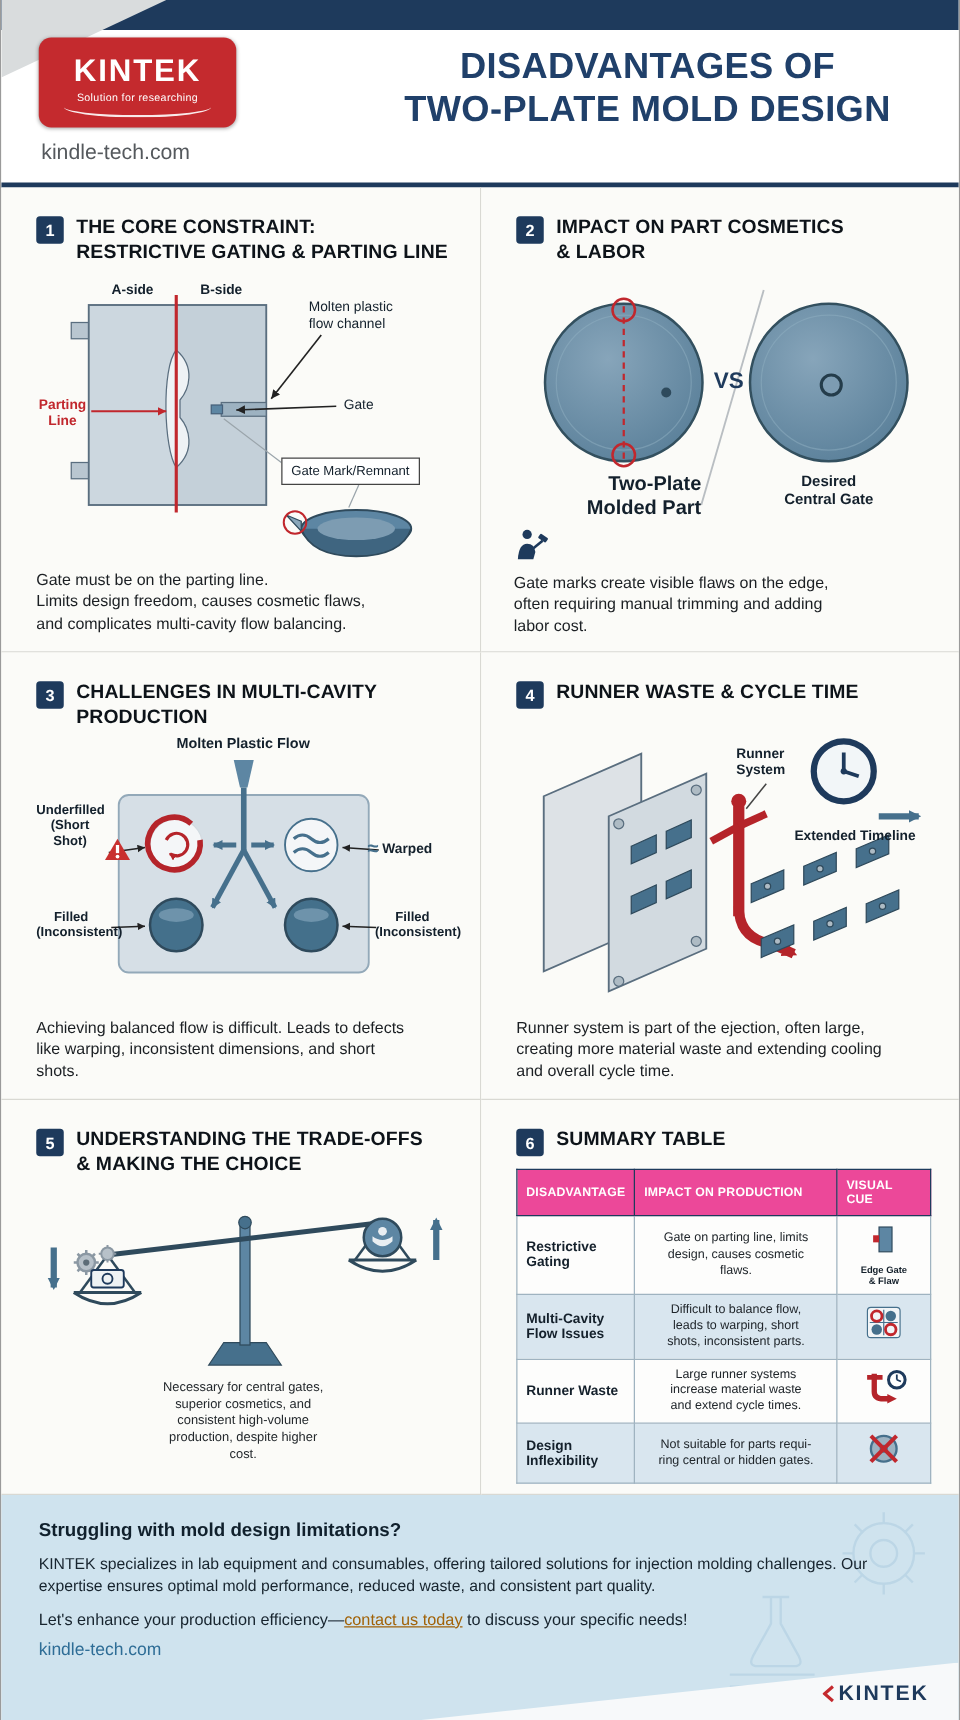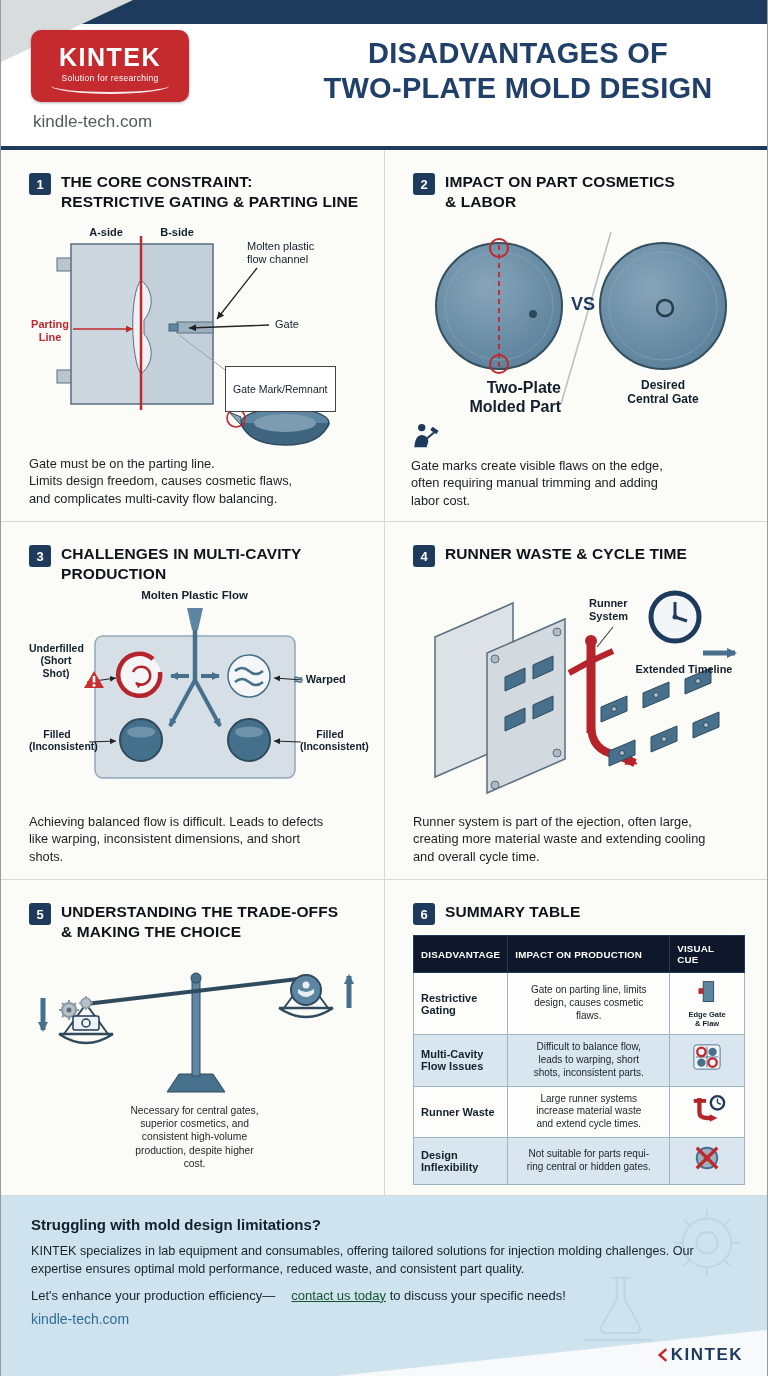--- a/index.html
+++ b/index.html
@@ -46,36 +46,36 @@
   .cap-row svg { flex:0 0 auto; margin-top:2px; }
 
   
   .tradeoff-row { display:flex; gap:14px; margin-top:4px; }
   .to-col { flex:1; text-align:center; }
   .to-head { font-size:11px; font-weight:bold; line-height:1.25; color:#10161c; }
   .to-text { font-size:10.3px; line-height:1.3; margin-top:4px; color:#23282c; }
 
   
   .sum-table { width:100%; border-collapse:collapse; margin-top:10px; }
-  .sum-table th { background:#0f172a; color:#fff; font-size:9.8px; letter-spacing:.2px;
+  .sum-table th { background:#ec4899; color:#fff; font-size:9.8px; letter-spacing:.2px;
                   text-align:left; padding:7px 7px; border:1px solid #1e3a5c; }
   .sum-table td { border:1px solid #9fb3c0; padding:6px 7px; vertical-align:middle; }
   .sum-table tbody tr:nth-child(even) { background:#d9e6ef; }
   .sum-table tbody tr:nth-child(odd)  { background:#fdfdfc; }
   .tname  { font-size:11px; font-weight:bold; color:#14202b; width:90px; }
   .timpact{ font-size:10px; line-height:1.28; width:166px; color:#20262b;text-align:center; }
   .tcue   { text-align:center; width:76px; }
   .cue-label { font-size:7.5px; font-weight:bold; line-height:1.15; margin-top:2px; color:#14202b; }
 
   
   .ftr { position:relative; height:180px; background:#cfe3ee; padding:20px 30px; overflow:hidden; }
   .ftr-head { font-size:15px; font-weight:bold; color:#10202c; margin-bottom:9px; position:relative; z-index:2;}
   .ftr-body { font-size:12.6px; line-height:1.46; color:#17242e; max-width:706px; position:relative; z-index:2;}
   .ftr-cta  { font-size:13px; margin-top:9px; color:#17242e; position:relative; z-index:2;}
-  .ftr-link { color:#14532d; text-decoration:underline; cursor:pointer;margin-left:16px; }
+  .ftr-link { color:#a16207; text-decoration:underline; cursor:pointer; }
   .ftr-site { margin-top:8px; font-size:14px; color:#2e6d96; position:relative; z-index:2; }
   .ftr-deco { position:absolute; right:6px; top:6px; opacity:.55; z-index:1; }
   .ftr-wedge { position:absolute; right:0; bottom:0; width:430px; height:46px; background:#f7f9fa;
                clip-path:polygon(100% 0,0 100%,100% 100%); z-index:1; }
   .ftr-brand { position:absolute; right:24px; bottom:11px; z-index:3; display:flex; align-items:center; gap:3px;
                font-size:17px; font-weight:bold; letter-spacing:1.5px; color:#1e3a5c; }
 </style>
 </head>
 <body>
 
@@ -131,21 +131,21 @@
           <polygon points="212,199 200,194 212,207" fill="#8aa7ba" stroke="#2f4a5c"></polygon>
           <circle cx="207" cy="200" r="9" fill="none" stroke="#c1272d" stroke-width="1.6"></circle>
         </svg>
         <div class="dlabel bold" style="left:42px; top:8px; width:70px; text-align:center;">A-side</div>
         <div class="dlabel bold" style="left:112px; top:8px; width:72px; text-align:center;">B-side</div>
         <div class="dlabel pl" style="left:218px; top:22px; width:110px;">Molten plastic
 flow channel</div>
         <div class="dlabel" style="left:246px; top:100px;">Gate</div>
         <div class="dlabel pl bold" style="left:0px; top:100px; width:42px; text-align:center; color:#c1272d;">Parting
 Line</div>
-        <div class="dlabel" style="left:196px; top:148px; border:1px solid #444; background:#fff; padding:16px 7px; font-size:10.5px;">Gate Mark/Remnant</div>
+        <div class="dlabel" style="left:196px; top:148px; border:1px solid #444; background:#fff; padding:4px 7px; font-size:10.5px;">Gate Mark/Remnant</div>
       </div>
       <p class="caption pl caption-abs">Gate must be on the parting line.
 Limits design freedom, causes cosmetic flaws,
 and complicates multi-cavity flow balancing.</p>
     </section>
 
     <section class="cell r1">
       <div class="sec-head">
         <div class="badge">2</div>
         <h2 class="sec-title pl">IMPACT ON PART COSMETICS

